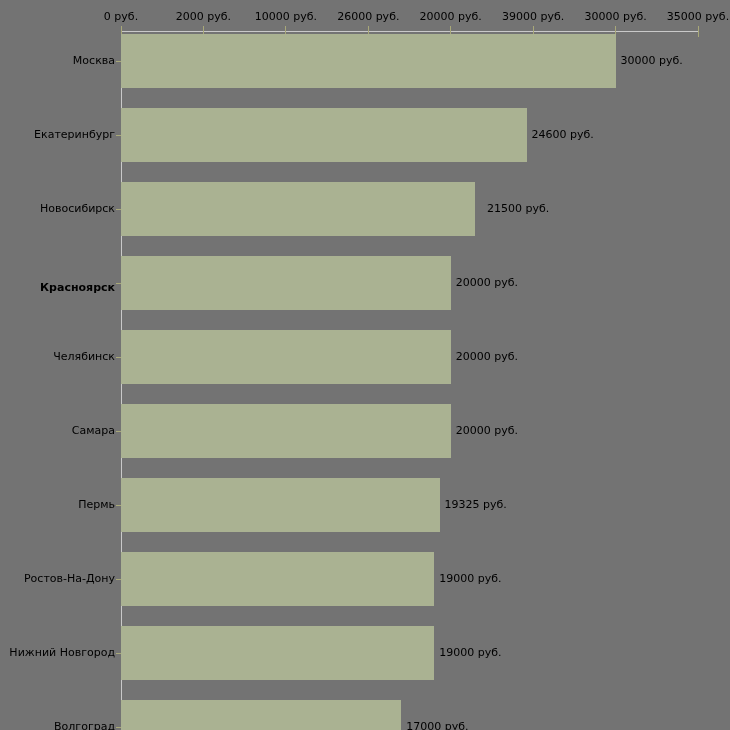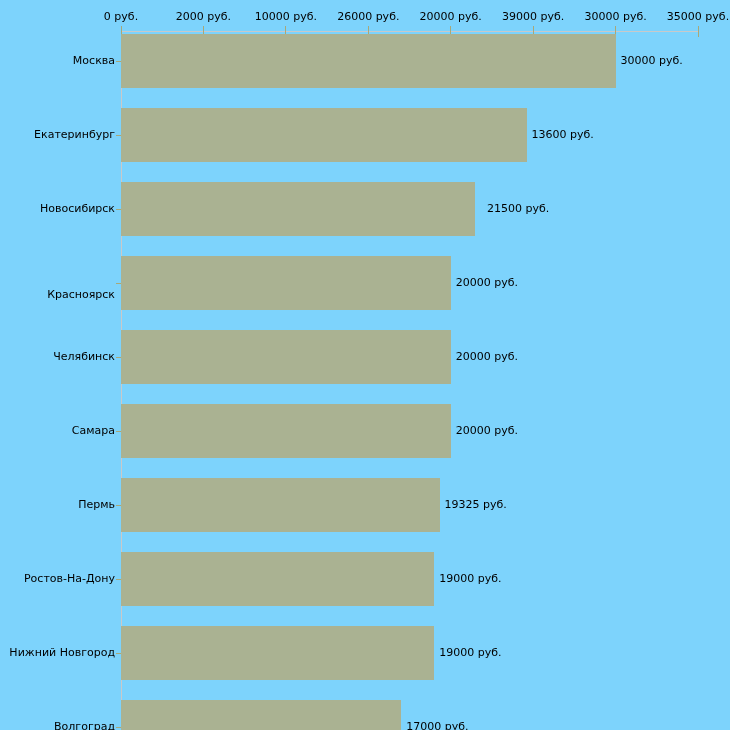--- a/index.html
+++ b/index.html
@@ -12,21 +12,21 @@
     height: 730px;
     overflow: hidden;
     font-family: "DejaVu Sans", sans-serif;
     -webkit-font-smoothing: antialiased;
   }
 
   #chart-root {
     position: relative;
     width: 730px;
     height: 730px;
-    background: #7dd3fc;
+    background: #737373;
   }
 
   
   .axis-line {
     position: absolute;
     left: 121px;
     top: 31px;
     width: 577px;
     height: 1px;
     background: #c9c9c9;
@@ -124,27 +124,27 @@
     </div>
 
   <div id="bars-layer">
       <div class="cat-tick" style="top: 60.5px;"></div>
       <div class="cat-label" style="top: 55px;">Москва</div>
       <div class="bar" title="Москва: 30000 руб." style="top: 34px; height: 54px; width: 494.571px; background: rgb(170, 178, 146);"></div>
       <div class="bar-value" style="left: 620.571px; top: 55px;">30000 руб.</div>
       <div class="cat-tick" style="top: 134.5px;"></div>
       <div class="cat-label" style="top: 129px;">Екатеринбург</div>
       <div class="bar" title="Екатеринбург: 24600 руб." style="top: 108px; height: 54px; width: 405.549px; background: rgb(170, 178, 146);"></div>
-      <div class="bar-value" style="left: 531.549px; top: 129px;">13600 руб.</div>
+      <div class="bar-value" style="left: 531.549px; top: 129px;">24600 руб.</div>
       <div class="cat-tick" style="top: 208.5px;"></div>
       <div class="cat-label" style="top: 203px;">Новосибирск</div>
       <div class="bar" title="Новосибирск: 21500 руб." style="top: 182px; height: 54px; width: 354.443px; background: rgb(170, 178, 146);"></div>
       <div class="bar-value" style="left: 487px; top: 203px;">21500 руб.</div>
       <div class="cat-tick" style="top: 282.5px;"></div>
-      <div class="cat-label" style="top: 289px;">Красноярск</div>
+      <div class="cat-label" style="top: 282px; font-weight: bold;">Красноярск</div>
       <div class="bar" title="Красноярск: 20000 руб." style="top: 256px; height: 54px; width: 329.714px; background: rgb(170, 178, 146);"></div>
       <div class="bar-value" style="left: 455.714px; top: 277px;">20000 руб.</div>
       <div class="cat-tick" style="top: 356.5px;"></div>
       <div class="cat-label" style="top: 351px;">Челябинск</div>
       <div class="bar" title="Челябинск: 20000 руб." style="top: 330px; height: 54px; width: 329.714px; background: rgb(170, 178, 146);"></div>
       <div class="bar-value" style="left: 455.714px; top: 351px;">20000 руб.</div>
       <div class="cat-tick" style="top: 430.5px;"></div>
       <div class="cat-label" style="top: 425px;">Самара</div>
       <div class="bar" title="Самара: 20000 руб." style="top: 404px; height: 54px; width: 329.714px; background: rgb(170, 178, 146);"></div>
       <div class="bar-value" style="left: 455.714px; top: 425px;">20000 руб.</div>

